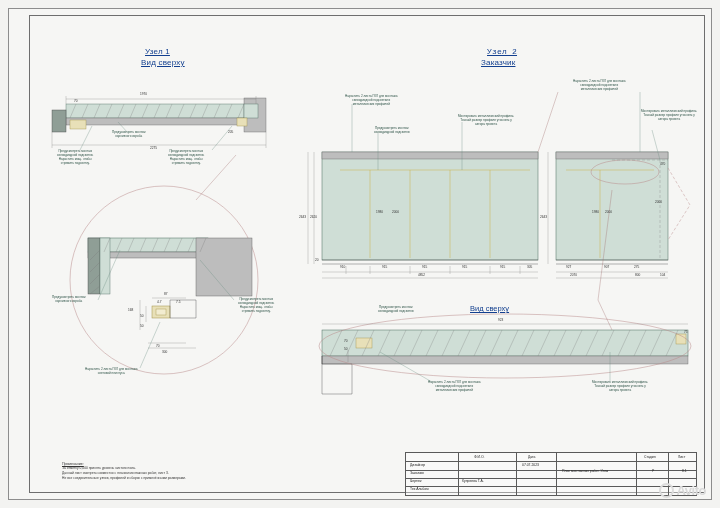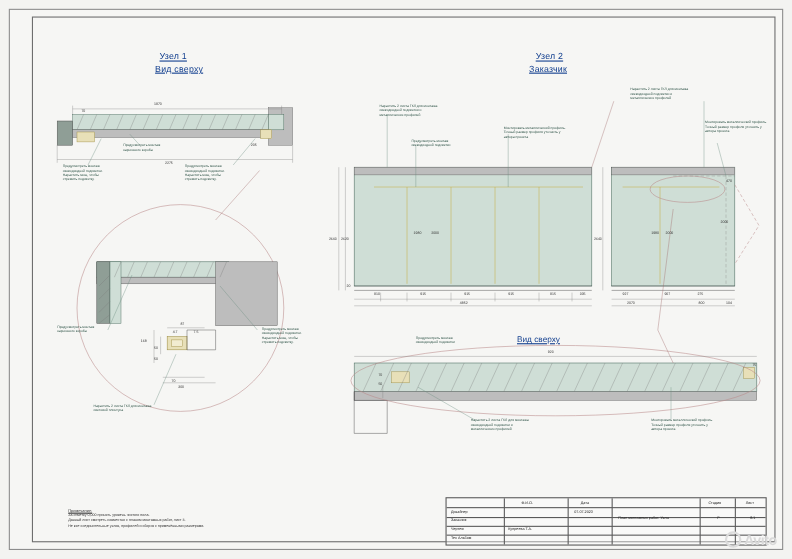--- a/index.html
+++ b/index.html
@@ -8,21 +8,21 @@
     position:relative;width:720px;height:508px;background:#f3f3f1;overflow:hidden;
   }
   #frame{
     position:absolute;left:8px;top:8px;right:8px;bottom:8px;
     border:1px solid #8d8d8d;background:#f6f6f4;
   }
   #inner-frame{
     position:absolute;left:20px;top:6px;right:6px;bottom:6px;
     border:1px solid #6e6e6e;
   }
-  .txt{position:absolute;white-space:pre;color:#2b4a3f;}
+  .txt{position:absolute;white-space:pre;color:#2b4a3f;text-align:center;}
   .tiny{font-size:3.1px;line-height:1.25;color:#2f5448;}
   .hdr{
     font-size:8px;color:#123f8f;text-decoration:underline;font-weight:400;
     letter-spacing:.2px;
   }
   .hdr2{font-size:7.5px;color:#123f8f;text-decoration:underline;}
   .dim{font-size:3.2px;color:#333;}
   svg{position:absolute;left:0;top:0;overflow:visible;}
   .ln{stroke:#444;stroke-width:.4;fill:none;}
   .lnt{stroke:#777;stroke-width:.3;fill:none;}
@@ -178,21 +178,21 @@
 
   <div class="txt dim" style="left:164px;top:292px;">87</div>
   <div class="txt dim" style="left:157px;top:300px;">4.7</div>
   <div class="txt dim" style="left:176px;top:300px;">7.5</div>
   <div class="txt dim" style="left:128px;top:308px;">168</div>
   <div class="txt dim" style="left:140px;top:314px;">50</div>
   <div class="txt dim" style="left:140px;top:324px;">50</div>
   <div class="txt dim" style="left:156px;top:344px;">70</div>
   <div class="txt dim" style="left:162px;top:350px;">300</div>
 
-  <div class="txt hdr" style="left:487px;top:47px;">Узел 2</div>
+  <div class="txt hdr" style="left:487px;top:47px;font-family:Liberation Mono, monospace;">Узел 2</div>
   <div class="txt hdr" style="left:481px;top:58px;">Заказчик</div>
 
   <svg width="720" height="508">
 
     <rect class="hatchfill" x="322" y="152" width="216" height="108" stroke="#4a6b5e" stroke-width=".5"></rect>
     <rect class="greyfill" x="322" y="152" width="216" height="7" stroke="#555" stroke-width=".35"></rect>
     <line class="ln" x1="322" y1="260" x2="538" y2="260"></line>
     <line class="ln" x1="322" y1="264" x2="538" y2="264"></line>
 
     <g class="yellow">

